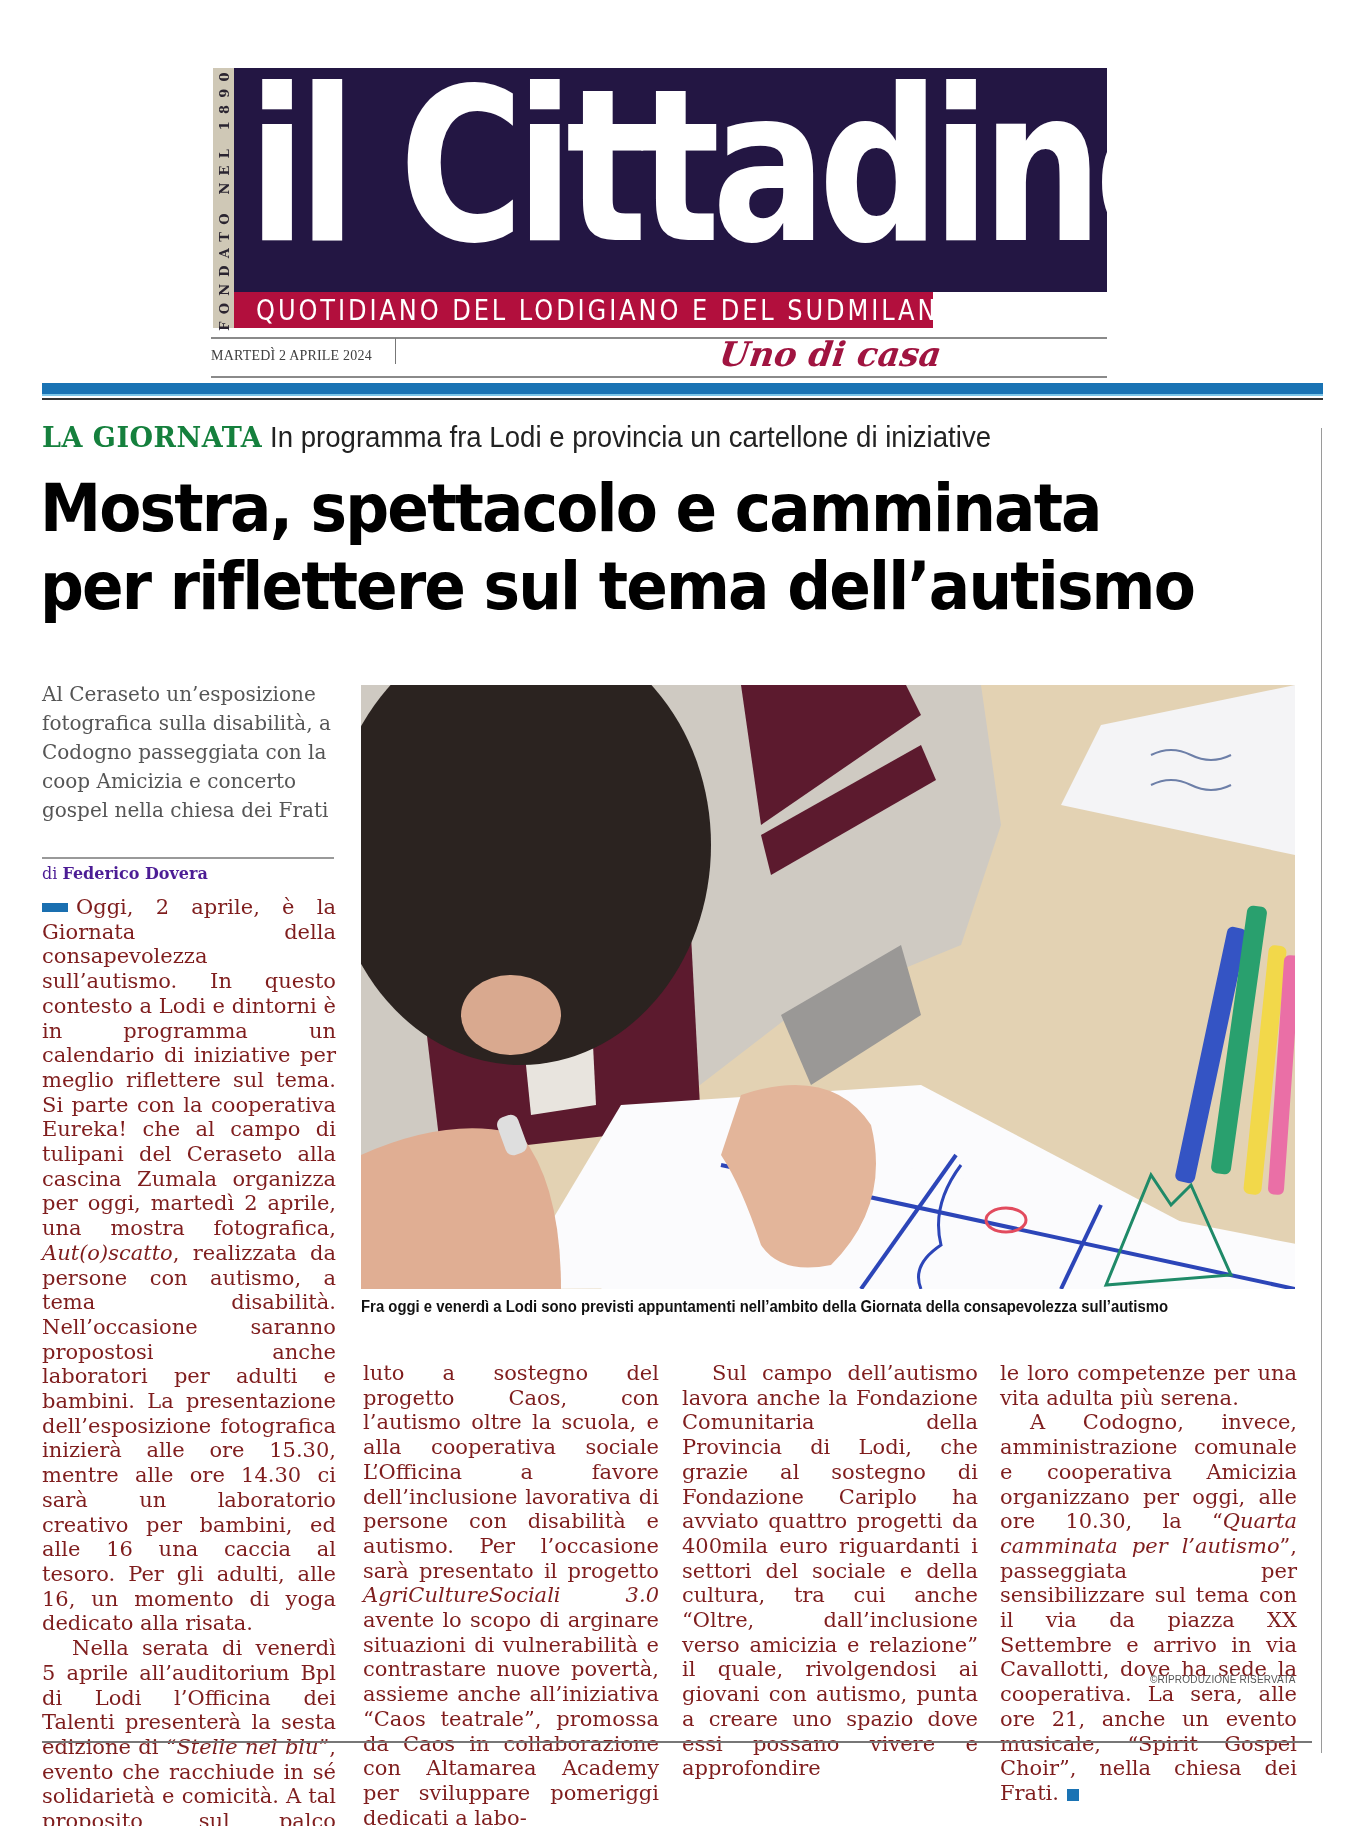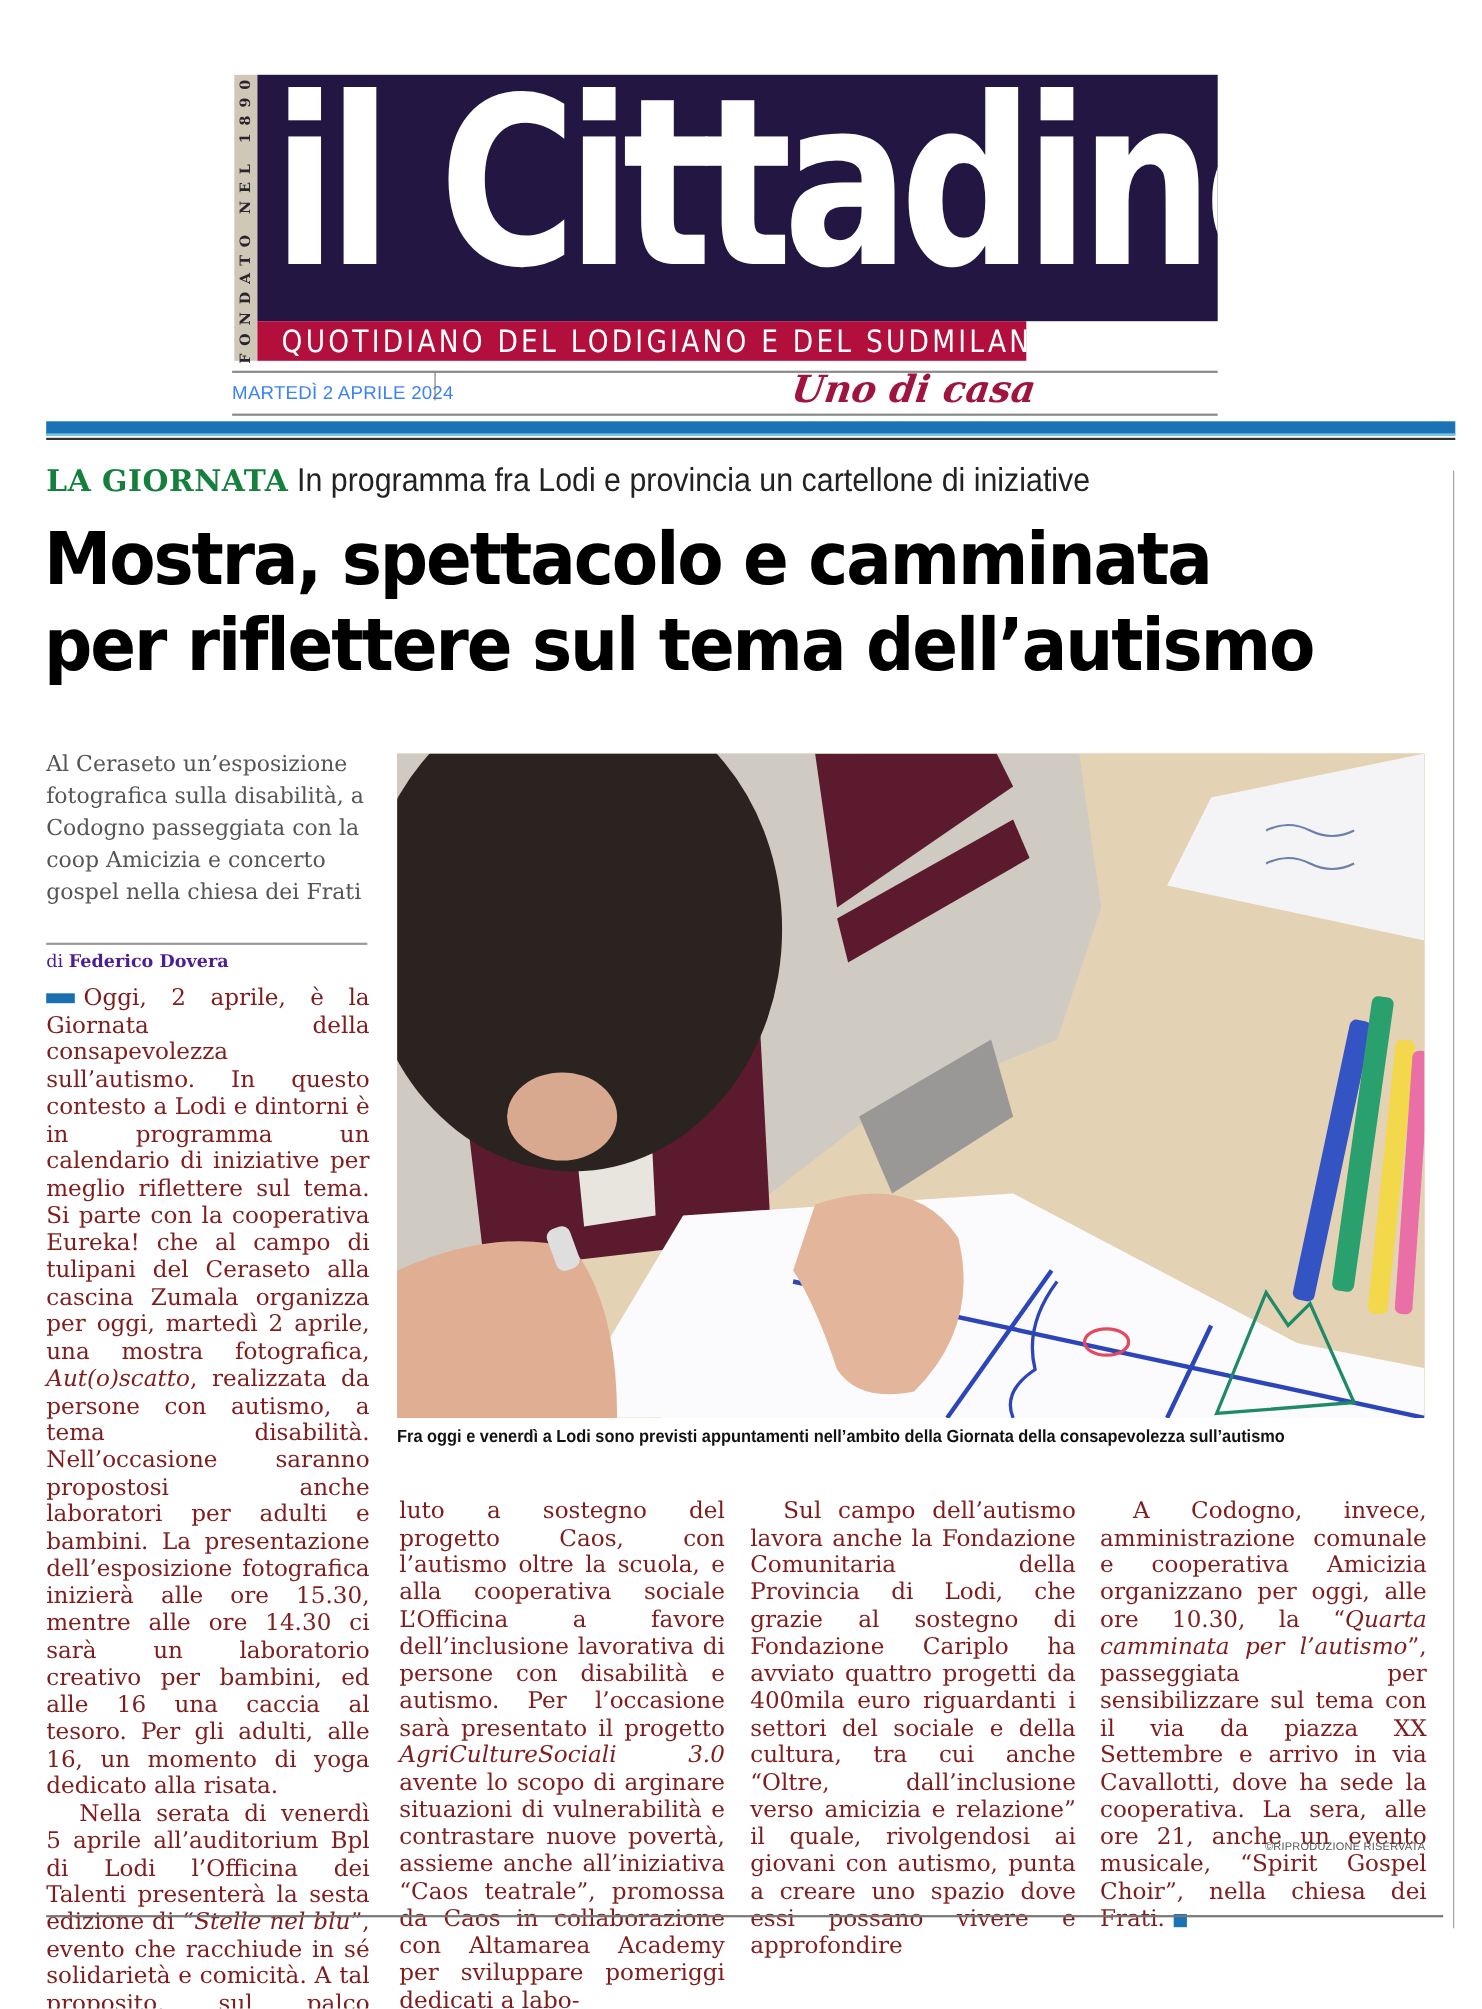--- a/index.html
+++ b/index.html
@@ -10,21 +10,21 @@
   .mast-strip { left: 213px; top: 68px; width: 21px; height: 260px; background: #cfc8b6; }
   .mast-strip-text { position: absolute; left: 50%; top: 50%; transform: translate(-50%,-50%) rotate(-90deg); white-space: nowrap; font-family: "DejaVu Serif", serif; font-weight: bold; font-size: 13px; letter-spacing: 7.2px; color: #2a2430; }
   .mast-main { left: 234px; top: 68px; width: 873px; height: 224px; background: #231643; overflow: hidden; }
   .mast-title { position: absolute; left: 14px; top: -18px; font-family: "DejaVu Sans", sans-serif; font-weight: bold; font-size: 212px; letter-spacing: -10px; color: #ffffff; transform: scaleX(0.80); transform-origin: left top; white-space: nowrap; line-height: 1.1; }
   .mast-sub { left: 234px; top: 292px; width: 699px; height: 36px; background: #b20f3d; }
   .mast-sub-text { position: absolute; left: 22px; top: 2px; font-family: "DejaVu Sans", sans-serif; font-size: 28px; letter-spacing: 3.4px; color: #ffffff; white-space: nowrap; transform: scaleX(0.86); transform-origin: left top; }
 
   .date-rule-top { left: 211px; top: 337px; width: 896px; height: 2px; background: #8a8a8a; }
   .date-rule-bot { left: 211px; top: 376px; width: 896px; height: 2px; background: #8a8a8a; }
   .date-sep { left: 395px; top: 338px; width: 1px; height: 26px; background: #777; }
-  .date-text { left: 211px; top: 348px; font-family: Liberation Sans, sans-serif; font-size: 17px; color: #3b82f6; letter-spacing: 0.2px; }
+  .date-text { left: 211px; top: 348px; font-family: Liberation Serif, serif; font-size: 14px; color: #404040; letter-spacing: 0.2px; }
   .motto { left: 720px; top: 334px; font-family: "DejaVu Serif", serif; font-style: italic; font-weight: bold; font-size: 34px; color: #a01440; transform: skewX(-8deg); }
 
   .blue-bar { left: 42px; top: 383px; width: 1281px; height: 11px; background: #1a73b4; border-bottom: 2px solid #7ec6e8; }
   .black-rule { left: 42px; top: 398px; width: 1281px; height: 2px; background: #333; }
   .right-rule { left: 1321px; top: 428px; width: 1px; height: 1325px; background: #9a9a9a; }
   .bottom-rule { left: 42px; top: 1741px; width: 1270px; height: 2px; background: #777; }
 
   
   .kicker { left: 42px; top: 420px; white-space: nowrap; }
   .kicker-label { font-family: "DejaVu Serif", serif; font-weight: bold; font-size: 27px; color: #15803d; letter-spacing: 0.5px; }
@@ -142,17 +142,18 @@
 
 <div class="abs col col2">
   <p><span>luto a sostegno del progetto Caos, con l’autismo oltre la scuola, e alla cooperativa sociale L’Officina a favore dell’inclusione lavorativa di persone con disabilità e autismo. Per l’occasione sarà presentato il progetto </span><i>AgriCultureSociali 3.0</i><span> avente lo scopo di arginare situazioni di vulnerabilità e contrastare nuove povertà, assieme anche all’iniziativa “Caos teatrale”, promossa da Caos in collaborazione con Altamarea Academy per sviluppare pomeriggi dedicati a labo-</span></p>
 </div>
 
 <div class="abs col col3">
   <p class="indent"><span>Sul campo dell’autismo lavora anche la Fondazione Comunitaria della Provincia di Lodi, che grazie al sostegno di Fondazione Cariplo ha avviato quattro progetti da 400mila euro riguardanti i settori del sociale e della cultura, tra cui anche “Oltre, dall’inclusione verso amicizia e relazione” il quale, rivolgendosi ai giovani con autismo, punta a creare uno spazio dove essi possano vivere e approfondire</span></p>
 </div>
 
 <div class="abs col col4">
+  <p><span>le loro competenze per una vita adulta più serena.</span></p>
   <p class="indent"><span>A Codogno, invece, amministrazione comunale e cooperativa Amicizia organizzano per oggi, alle ore 10.30, la “</span><i>Quarta camminata per l’autismo</i><span>”, passeggiata per sensibilizzare sul tema con il via da piazza XX Settembre e arrivo in via Cavallotti, dove ha sede la cooperativa. La sera, alle ore 21, anche un evento musicale, “Spirit Gospel Choir”, nella chiesa dei Frati.</span><span class="end-mark"></span></p>
 </div>
 
 <div class="abs copyright">©RIPRODUZIONE RISERVATA</div>
 <div class="abs bottom-rule"></div>
 
 </body></html>

